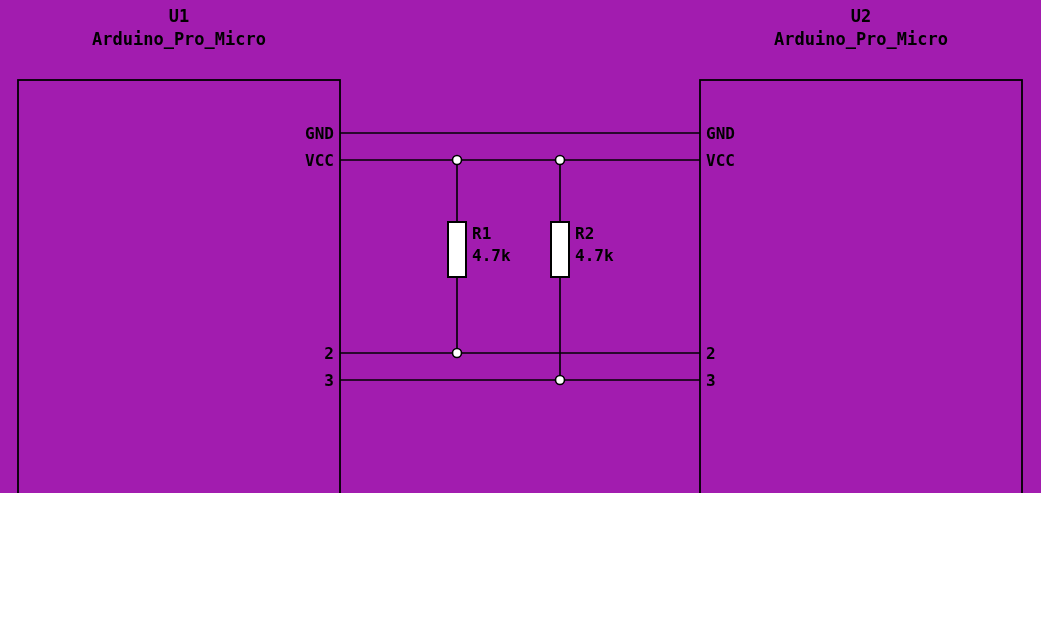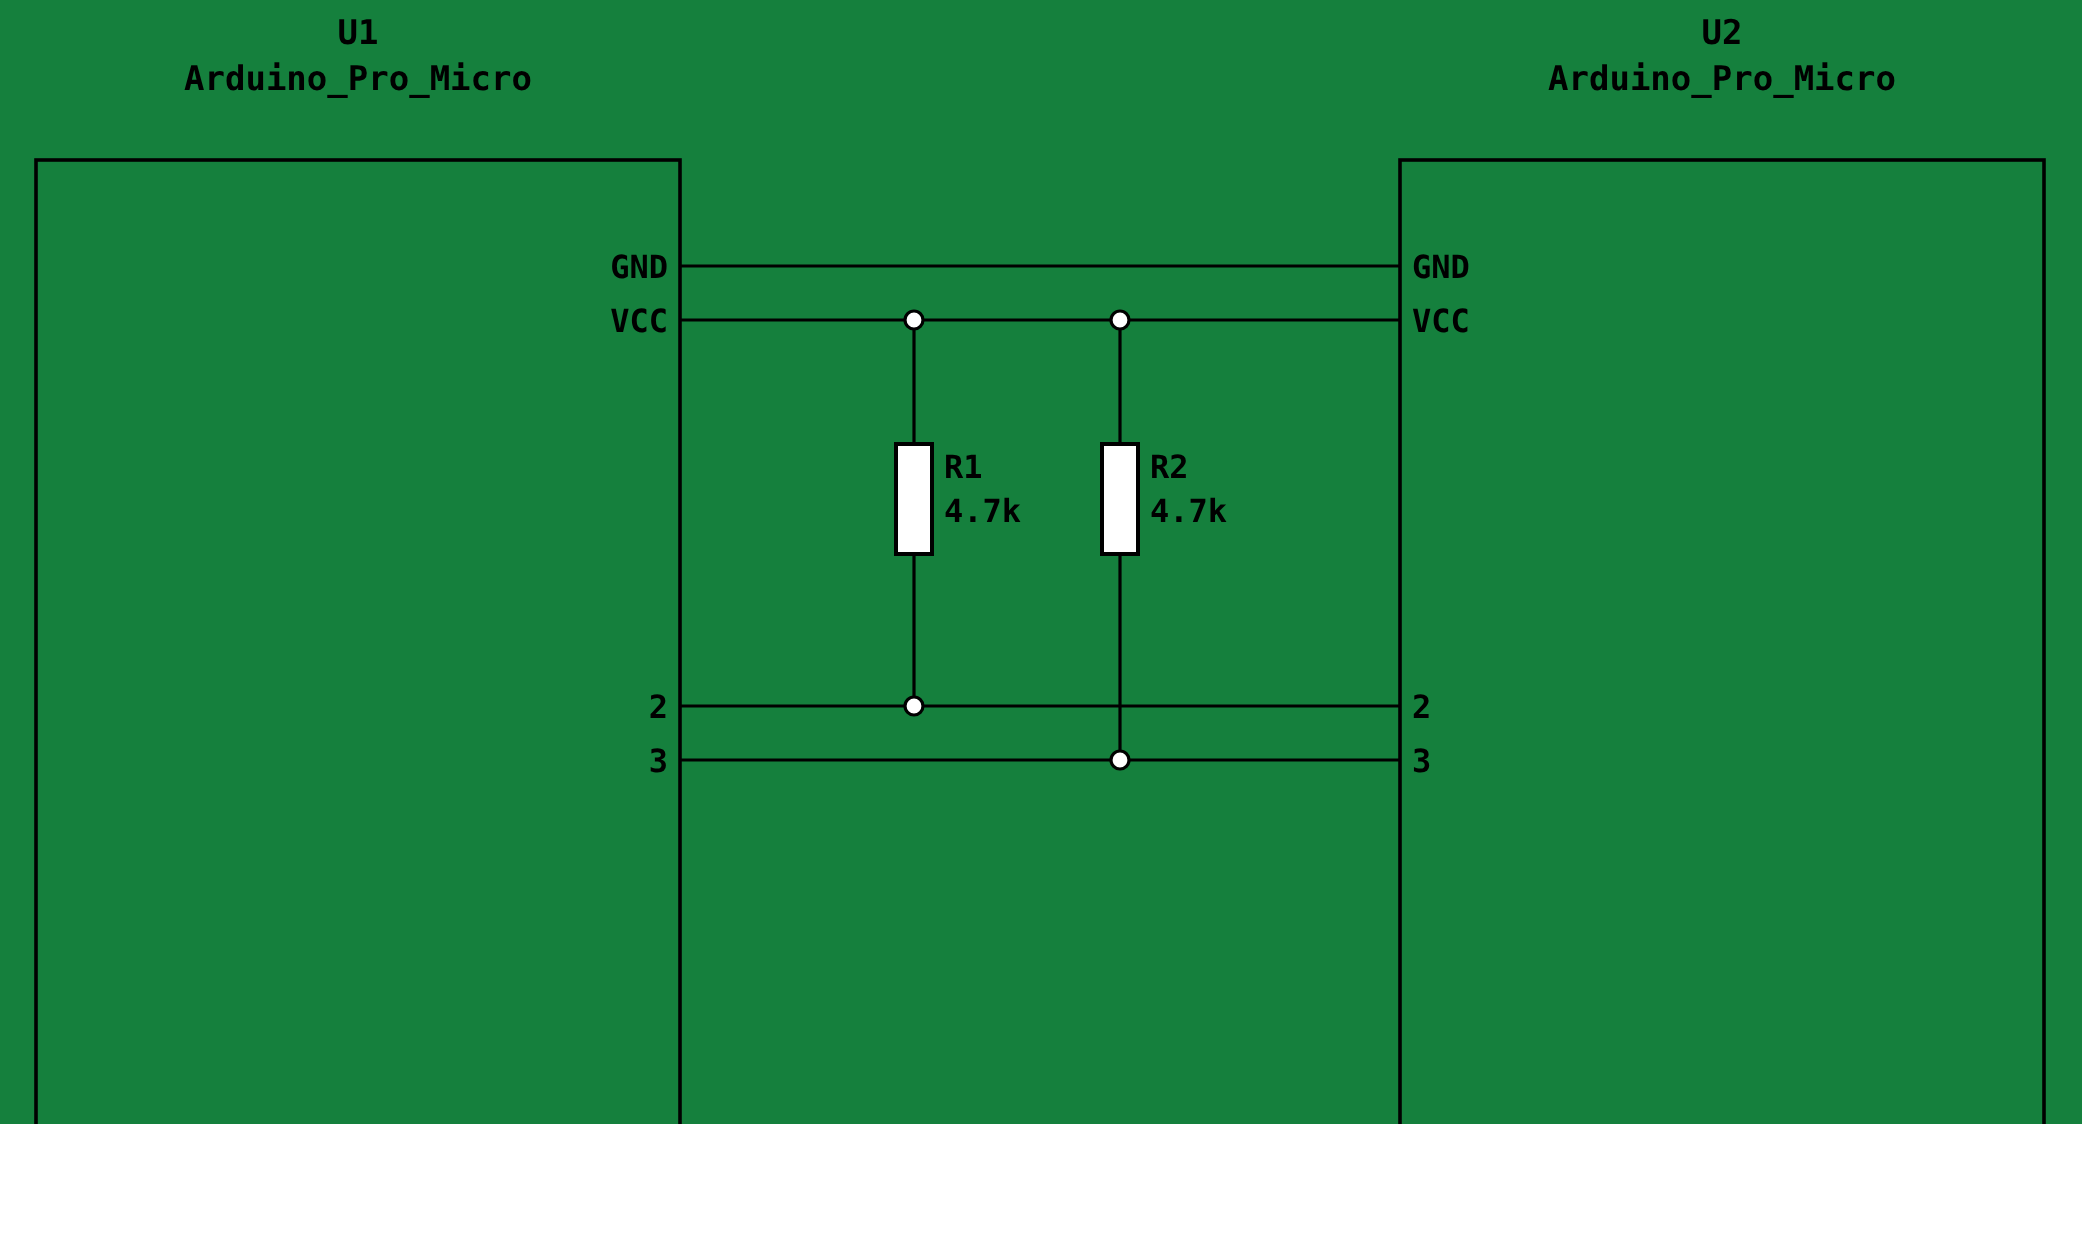--- a/index.html
+++ b/index.html
@@ -3,22 +3,22 @@
 <meta charset="utf-8">
 <style>
   html, body {
     margin: 0;
     padding: 0;
     background: #ffffff;
   }
   .stage {
     position: relative;
     width: 1041px;
-    height: 562px;
-    background: #15803d;
+    height: 493px;
+    background: #a21caf;
     overflow: hidden;
   }
   svg {
     display: block;
   }
   text {
     font-family: "DejaVu Sans Mono", "Liberation Mono", monospace;
     font-weight: bold;
     fill: #000000;
   }

